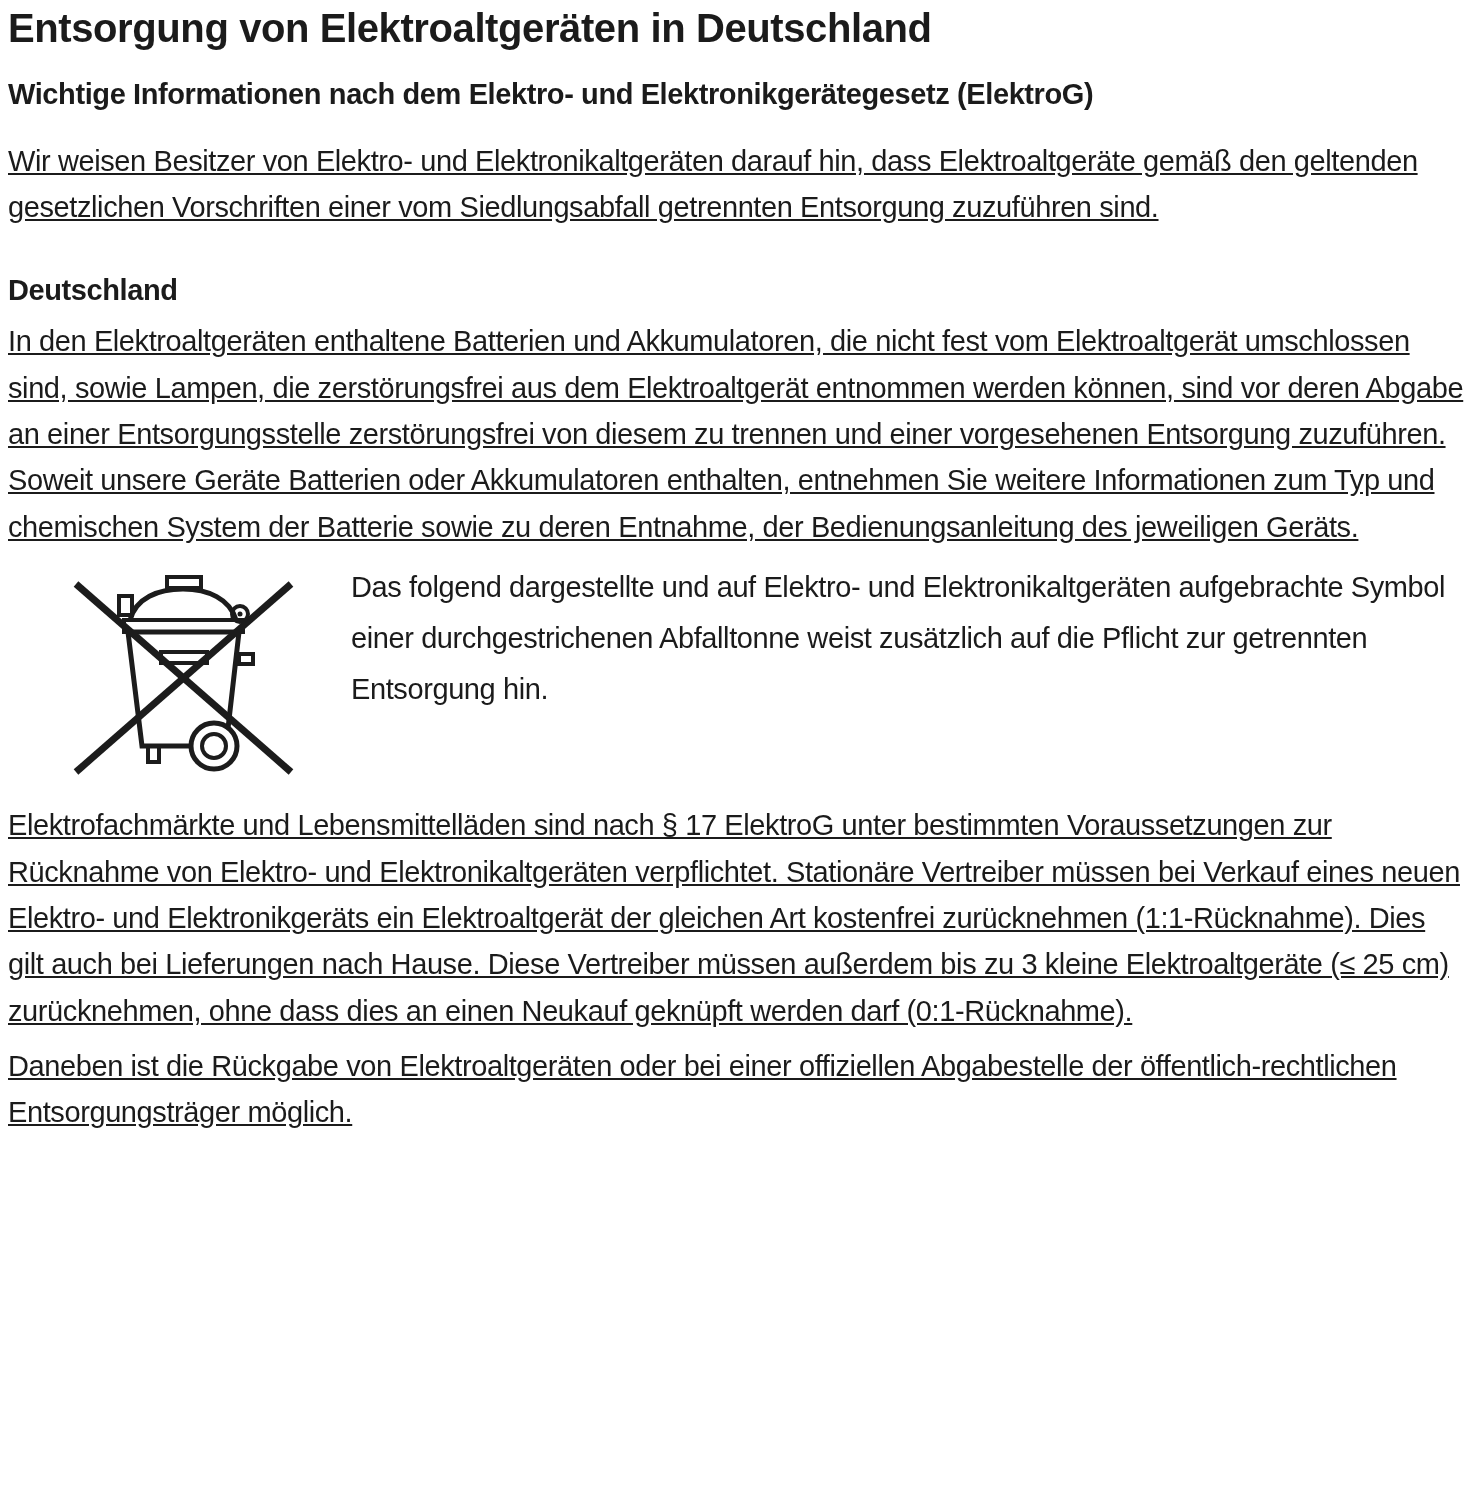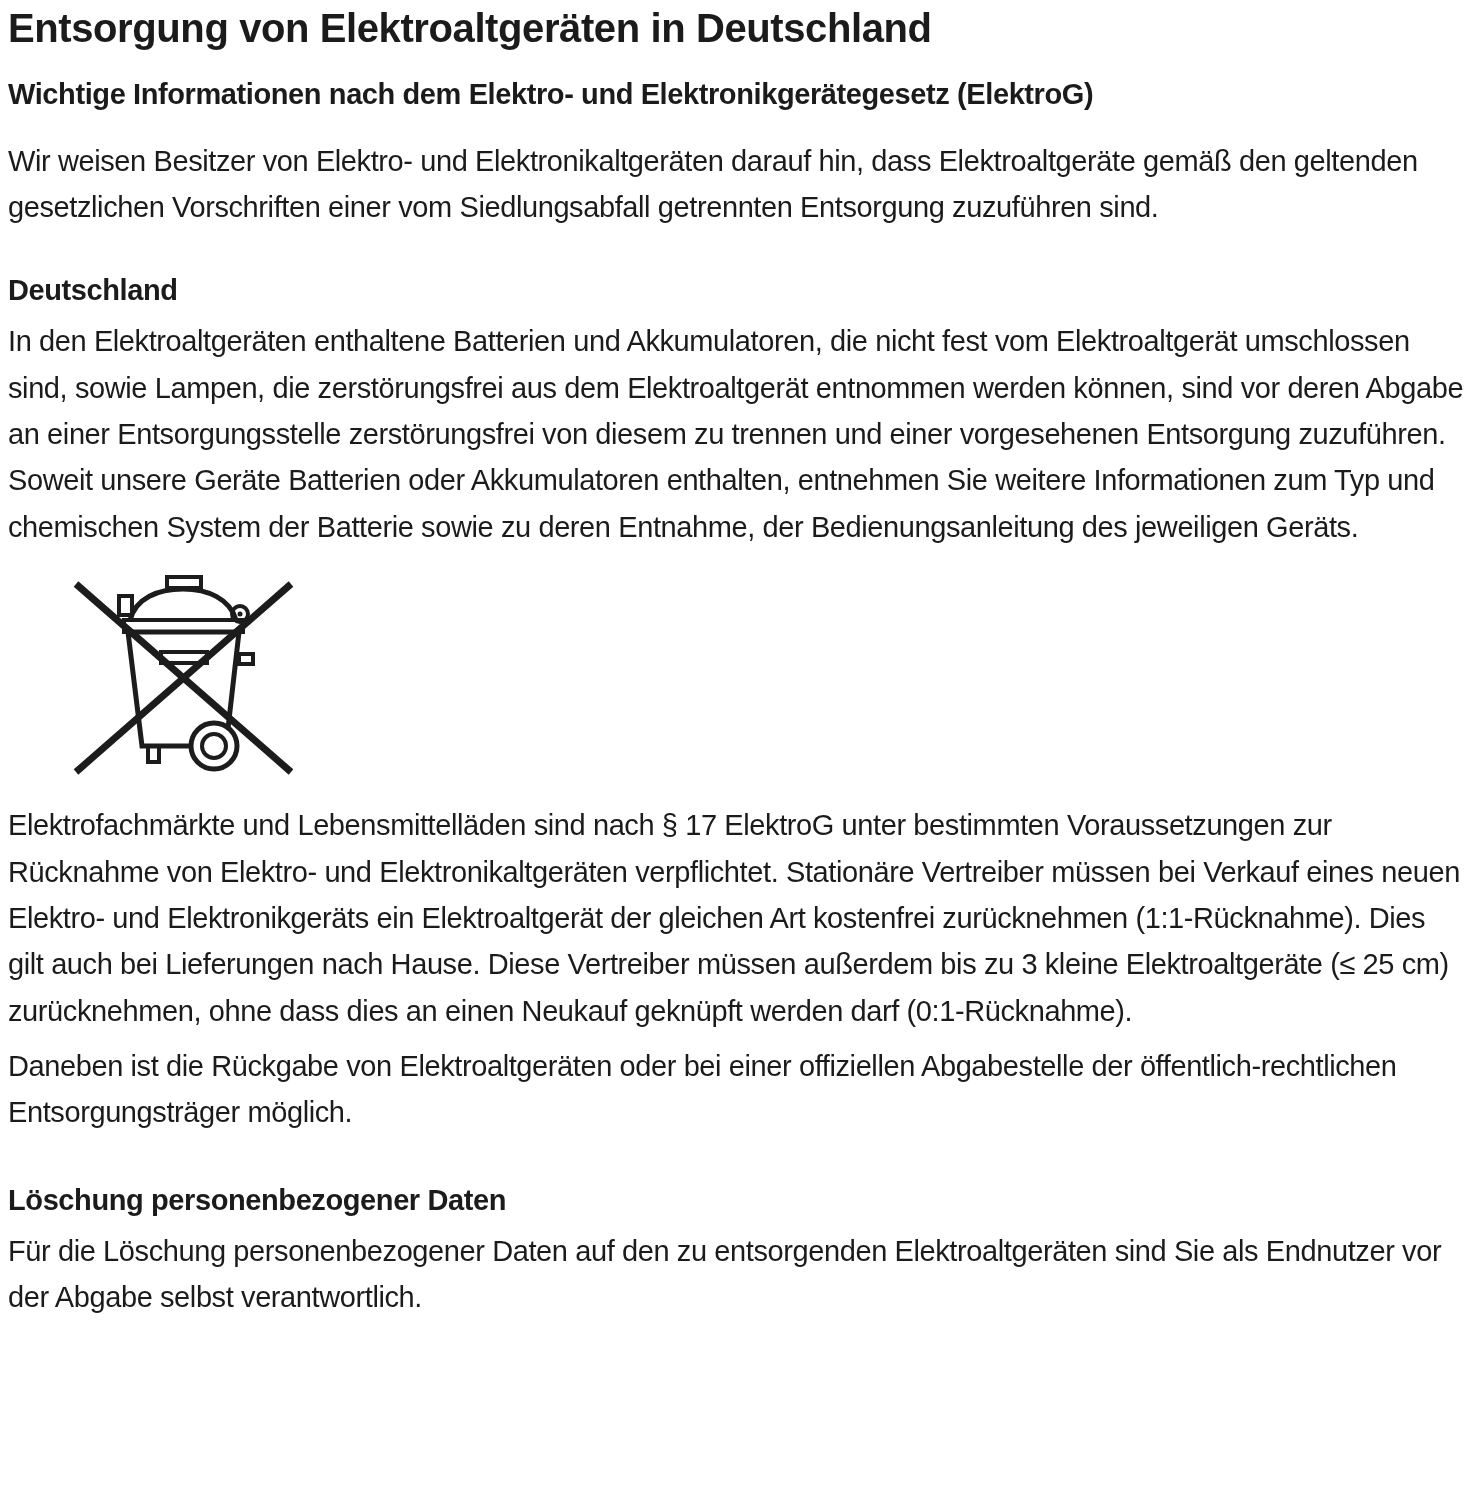--- a/index.html
+++ b/index.html
@@ -26,20 +26,21 @@
     font-size: 29px;
     font-weight: 700;
     margin: 0 0 24px 0;
     line-height: 1.3;
   }
   .para {
     font-size: 29px;
     font-weight: 400;
     line-height: 1.6;
     margin: 0 0 42px 0;
+    text-decoration: underline;
   }
   .section-heading {
     font-size: 29px;
     font-weight: 700;
     margin: 0 0 8px 0;
     line-height: 1.3;
   }
   .para.tight {
     margin-bottom: 12px;
   }
@@ -118,25 +119,22 @@
         <rect class="weee-line" x="95" y="84" width="46" height="11" stroke-width="4"></rect>
 
         <rect class="weee-line" x="173" y="86" width="14" height="10" stroke-width="4"></rect>
 
         <circle cx="148" cy="178" r="23" fill="#ffffff" stroke="#1c1c1c" stroke-width="5"></circle>
         <circle class="weee-line" cx="148" cy="178" r="12" stroke-width="4"></circle>
 
         <rect class="weee-line" x="82" y="178" width="11" height="16" stroke-width="4"></rect>
       </svg>
     </span>
+    <p class="symbol-caption">Das folgend dargestellte und auf Elektro- und Elektronikaltgeräten aufgebrachte Symbol einer durchgestrichenen Abfalltonne weist zusätzlich auf die Pflicht zur getrennten Entsorgung hin.</p>
   </section>
 
   <section>
     <p class="para retail-para-1">Elektrofachmärkte und Lebensmittelläden sind nach § 17 ElektroG unter bestimmten Voraussetzungen zur Rücknahme von Elektro- und Elektronikaltgeräten verpflichtet. Stationäre Vertreiber müssen bei Verkauf eines neuen Elektro- und Elektronikgeräts ein Elektroaltgerät der gleichen Art kostenfrei zurücknehmen (1:1-Rücknahme). Dies gilt auch bei Lieferungen nach Hause. Diese Vertreiber müssen außerdem bis zu 3 kleine Elektroaltgeräte (≤ 25 cm) zurücknehmen, ohne dass dies an einen Neukauf geknüpft werden darf (0:1-Rücknahme).</p>
     <p class="para retail-para-2">Daneben ist die Rückgabe von Elektroaltgeräten oder bei einer offiziellen Abgabestelle der öffentlich-rechtlichen Entsorgungsträger möglich.</p>
   </section>
 
-  <section>
-    <h3 class="section-heading">Löschung personenbezogener Daten</h3>
-    <p class="para final-para">Für die Löschung personenbezogener Daten auf den zu entsorgenden Elektroaltgeräten sind Sie als Endnutzer vor der Abgabe selbst verantwortlich.</p>
-  </section>
 
 </main>
 
 </body></html>

